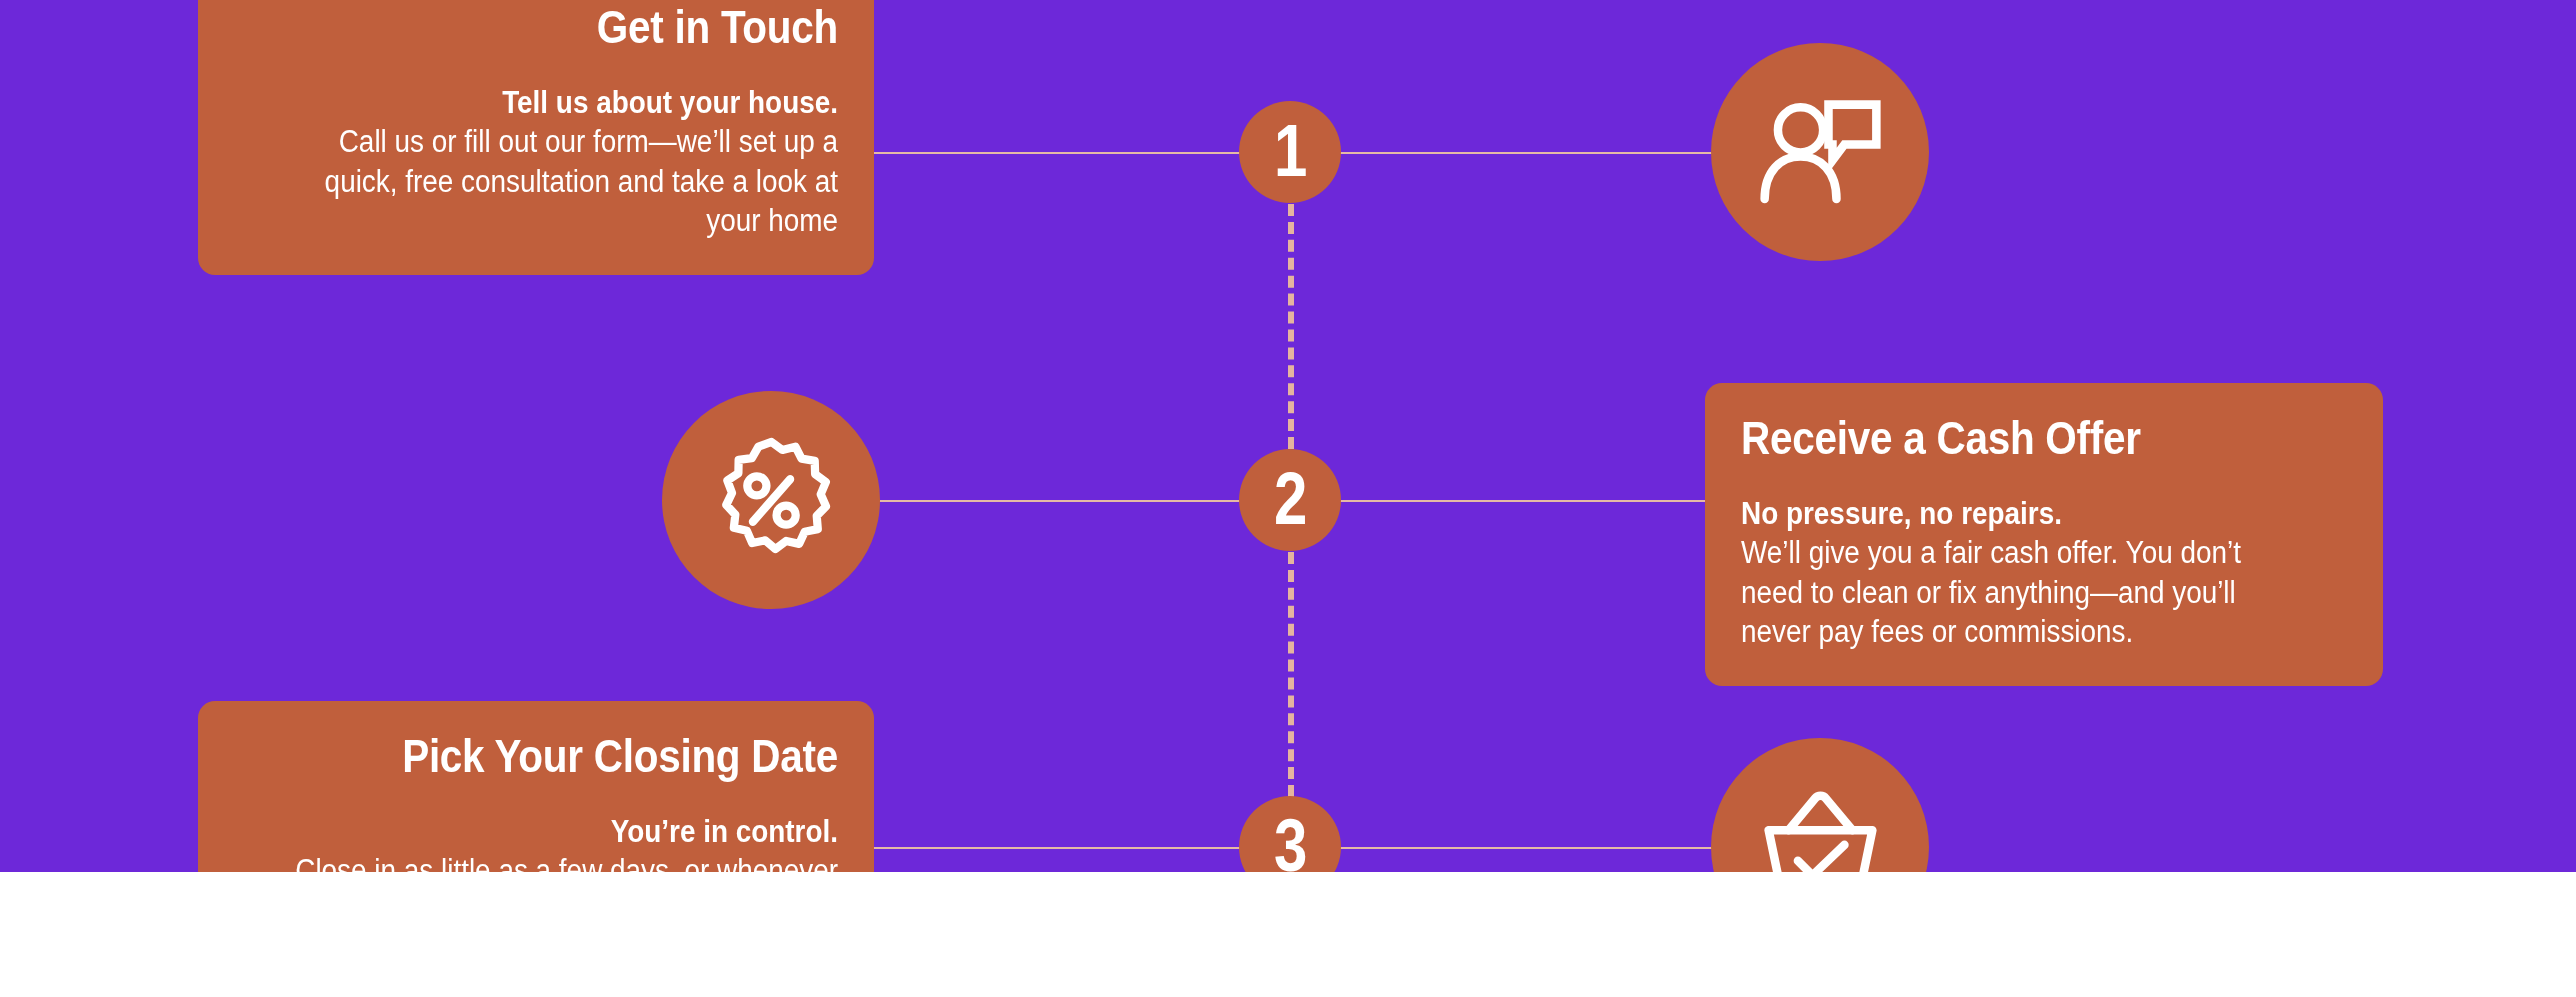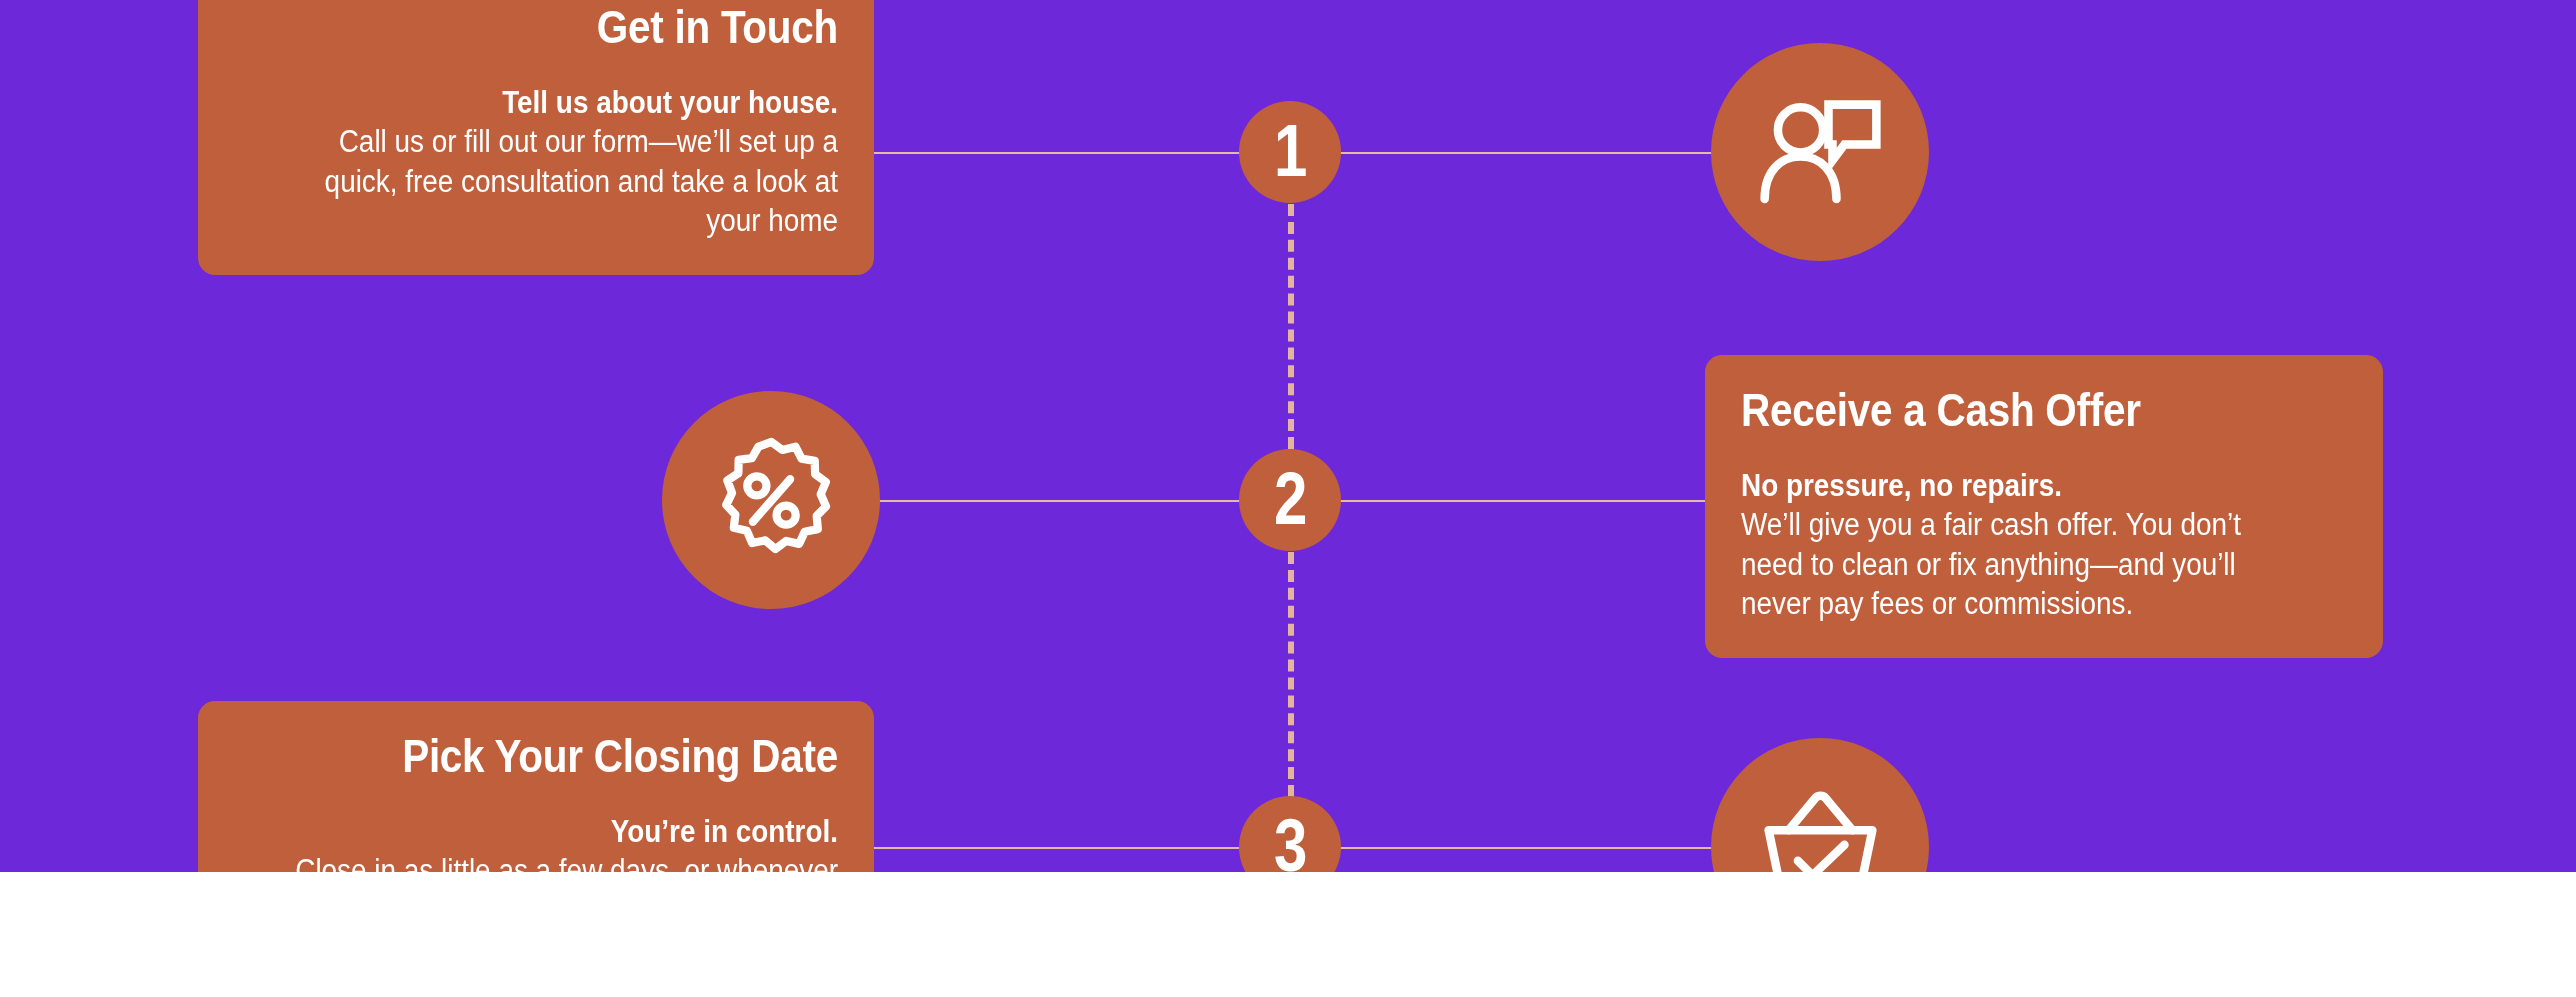--- a/index.html
+++ b/index.html
@@ -74,21 +74,21 @@
   
   .card {
     position: absolute;
     background: #c05f3c;
     border-radius: 17px;
     box-sizing: border-box;
     padding: 32px 36px 35px 36px;
     z-index: 3;
   }
   .card.align-right { text-align: right; }
-  .card.align-left  { text-align: left; }
+  .card.align-left  { text-align: left; margin-top: 28px; }
 
   .card-title {
     color: #ffffff;
     font-size: 46px;
     font-weight: bold;
     line-height: 1.04;
     letter-spacing: -0.3px;
     margin: 0 0 31px 0;
     transform: scaleX(0.88);
     font-family: "Liberation Sans", sans-serif;

